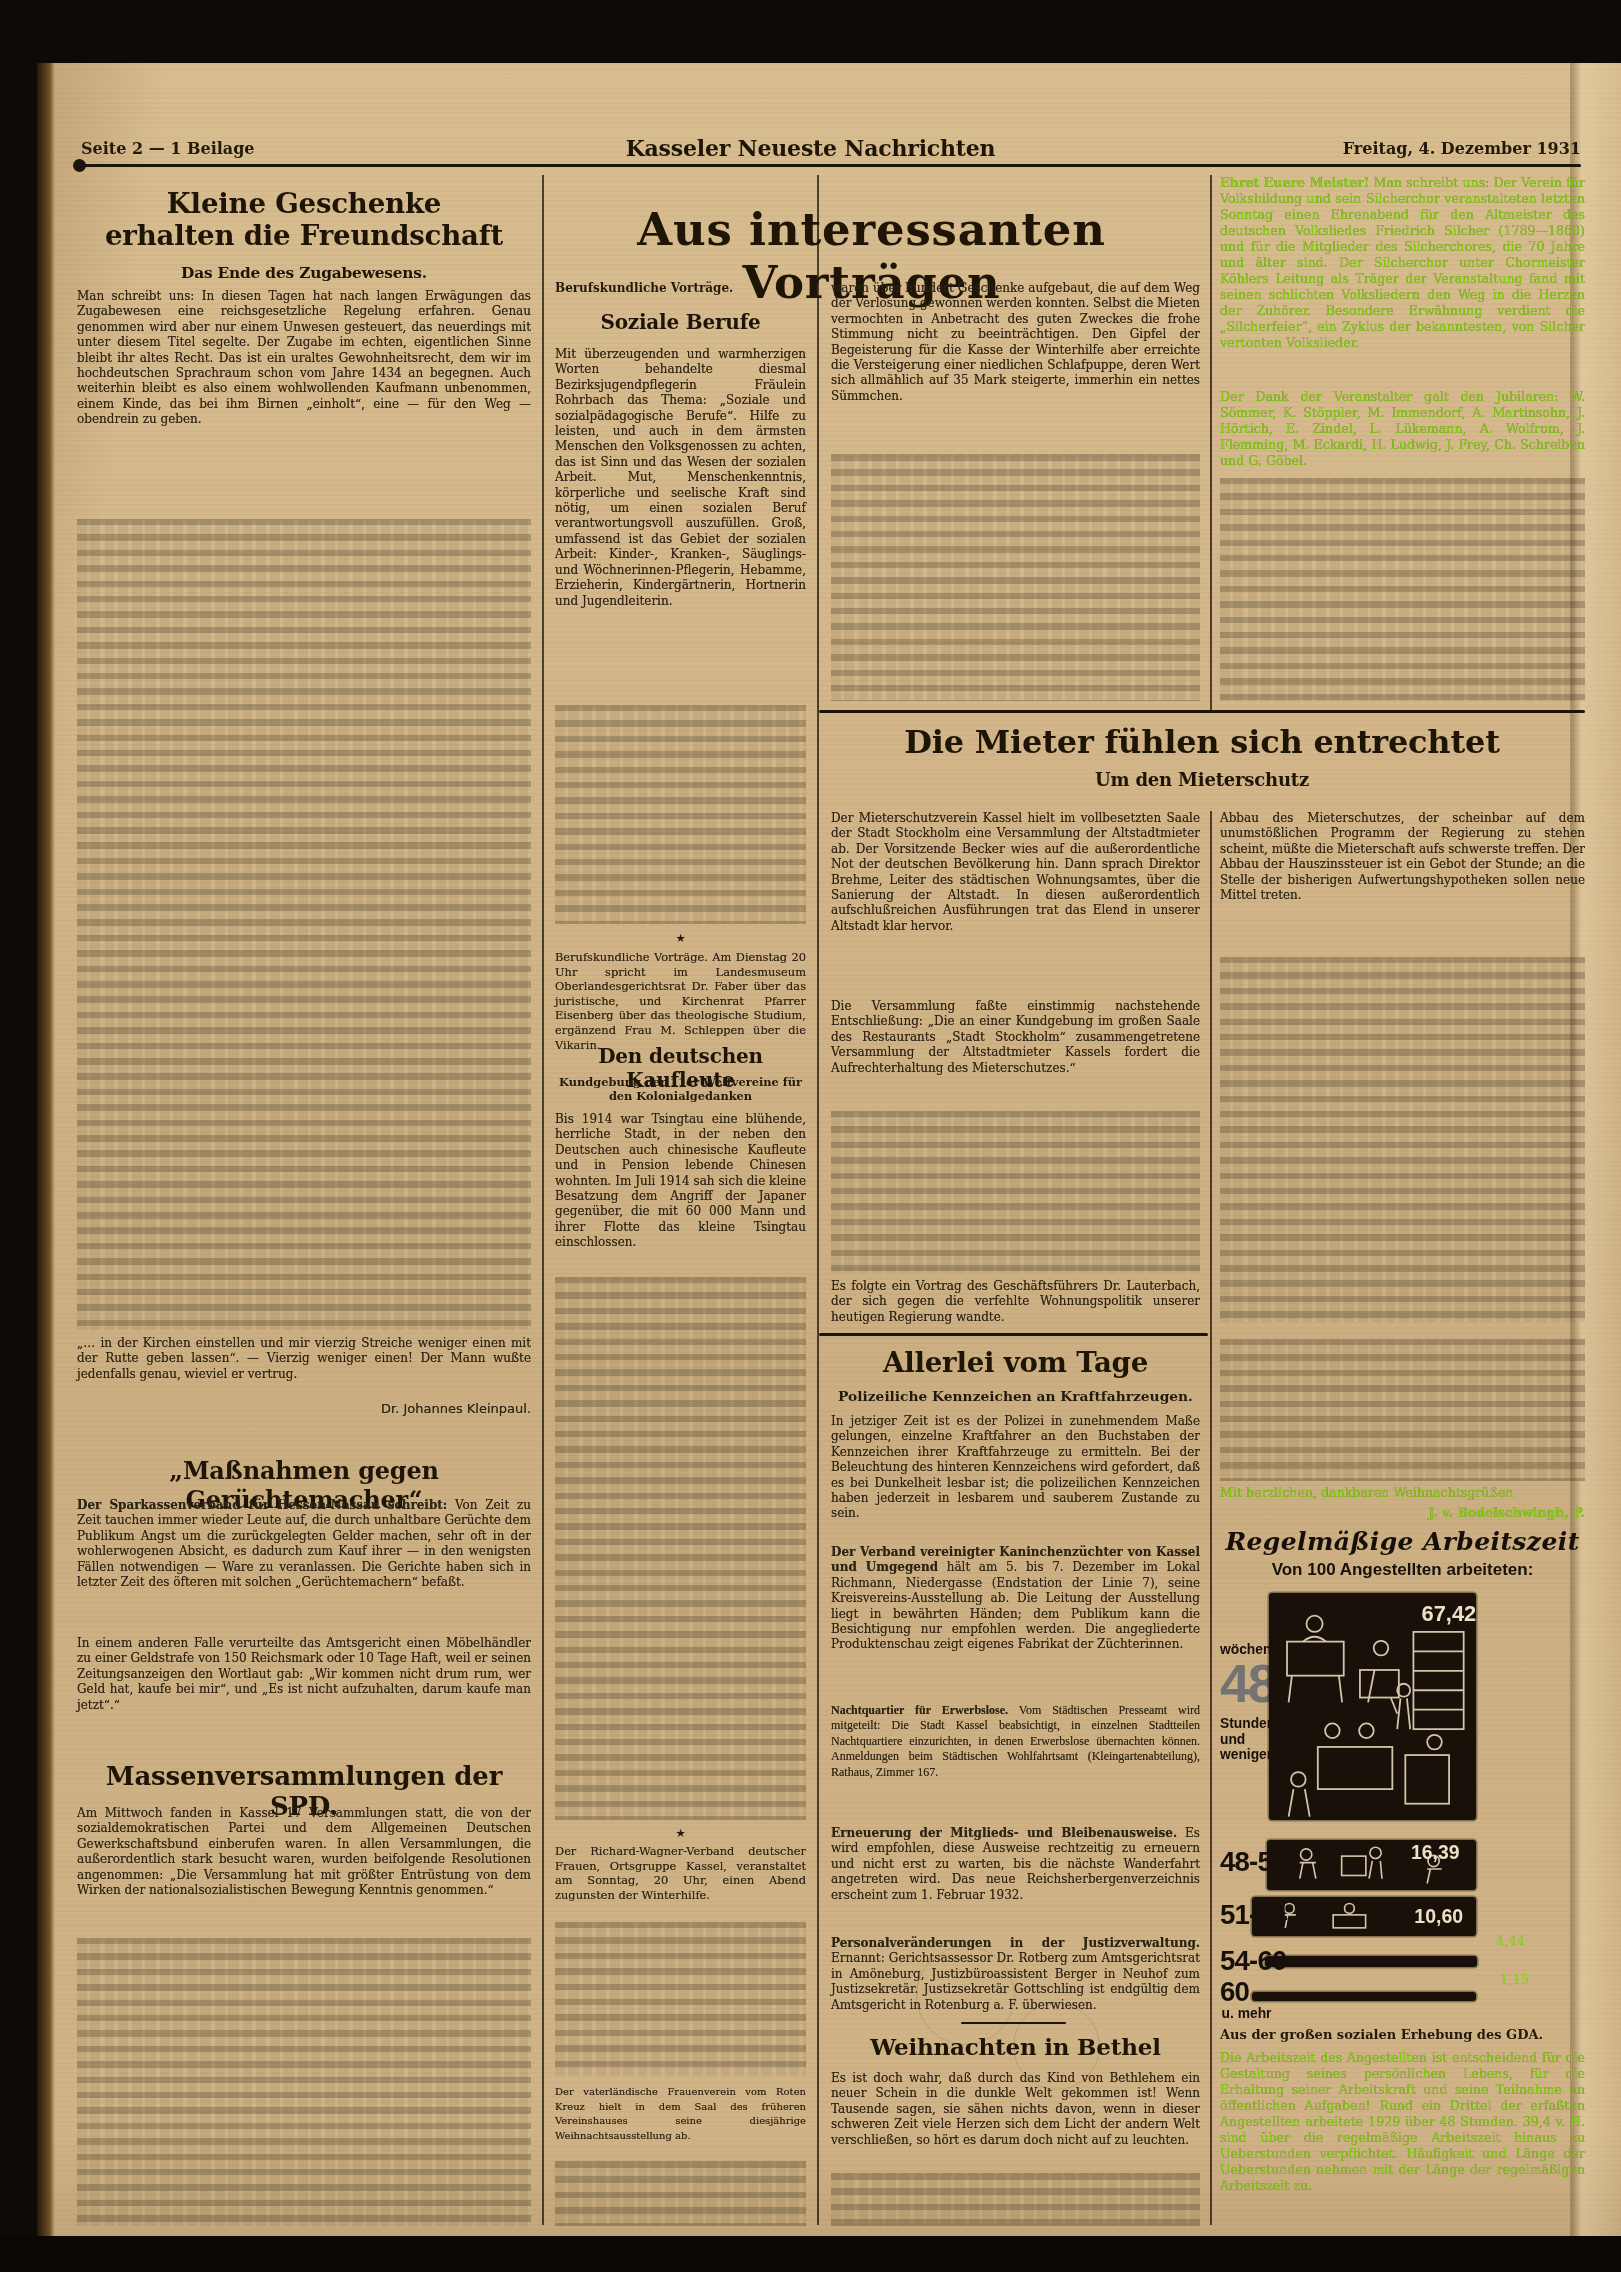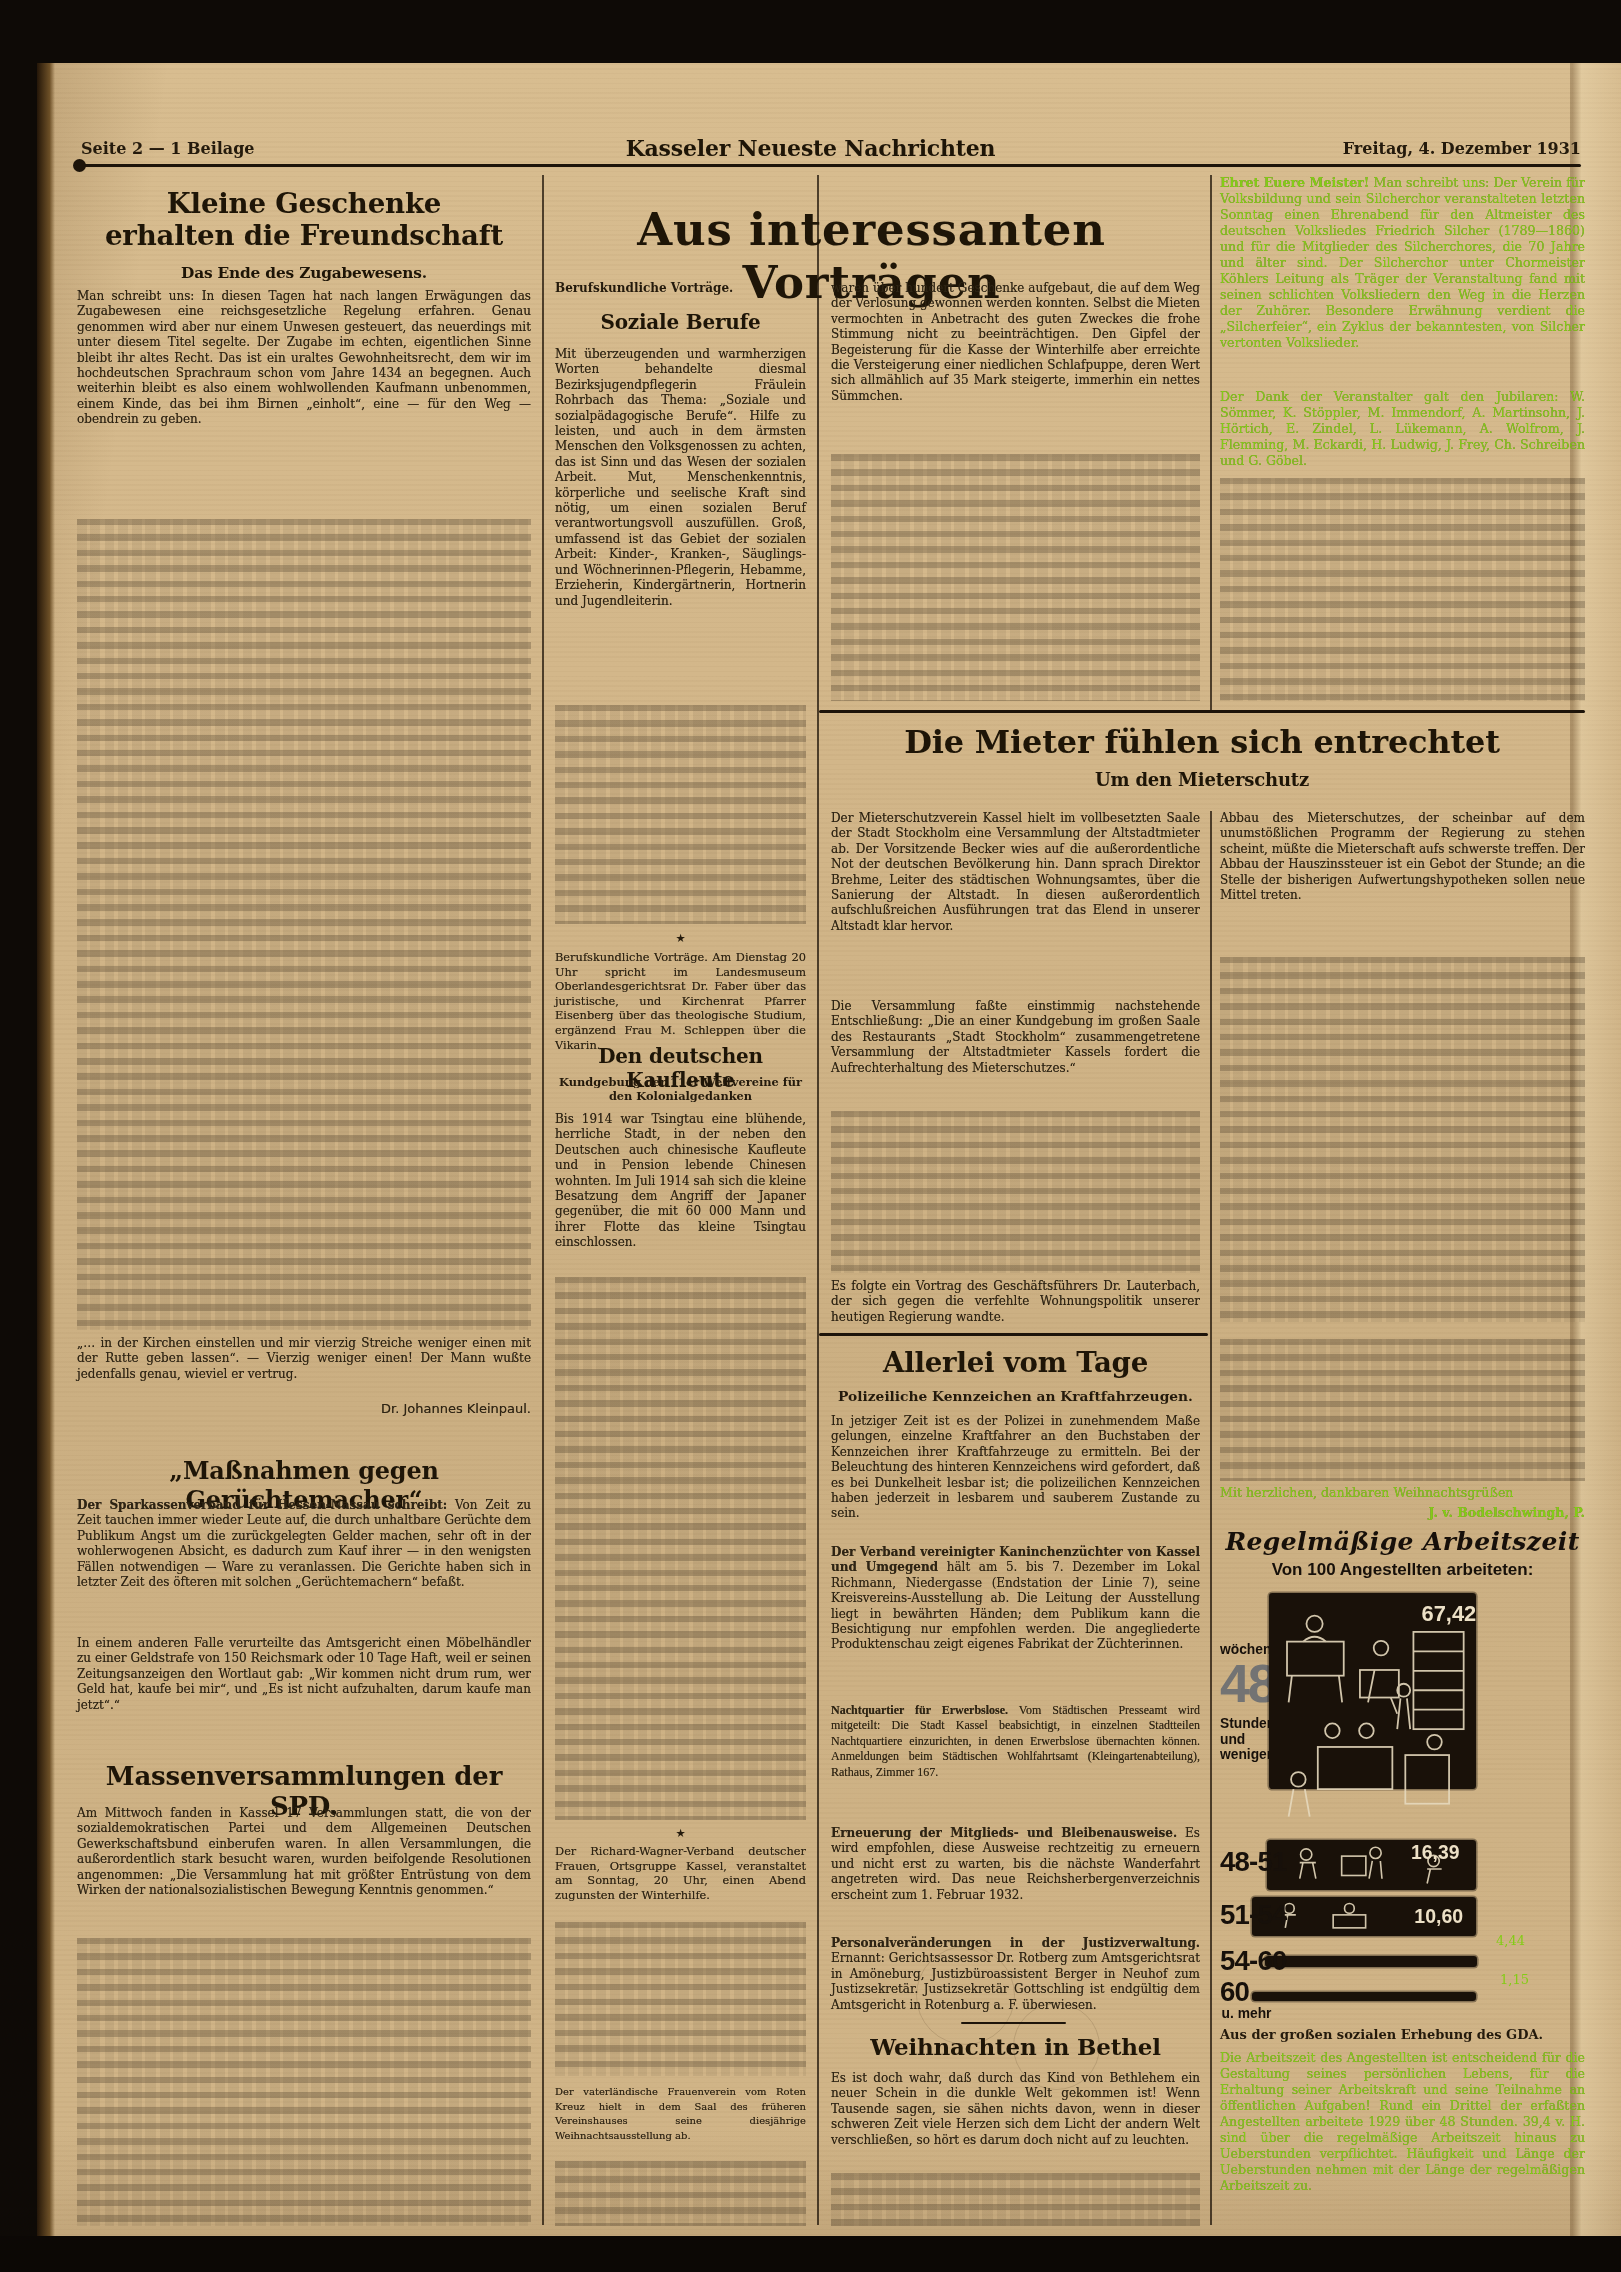--- a/index.html
+++ b/index.html
@@ -150,21 +150,21 @@
 
 <div class="abs" style="left:1220px;top:1528px;width:365px;height:486px;">
   <div class="abs ad-title" style="left:0;top:0;width:365px;">Regelmäßige Arbeitszeit</div>
   <div class="abs ad-sub" style="left:0;top:32px;width:365px;">Von 100 Angestellten arbeiteten:</div>
 
   <div class="abs ad-small" style="left:0;top:114px;width:57px;">wöchentl</div>
   <div class="abs" style="left:0;top:128px;width:65px;font:bold 54px/54px 'Liberation Sans',sans-serif;color:#737373;letter-spacing:-2.4px;">48</div>
   <div class="abs ad-small" style="left:0;top:188px;width:65px;">Stunden</div>
   <div class="abs ad-small" style="left:0;top:204px;width:73px;">und weniger</div>
 
-  <div class="abs ad-block" style="left:49px;top:65px;width:207px;height:196px;">
+  <div class="abs ad-block" style="left:49px;top:65px;width:207px;height:227px;">
     <svg width="207" height="235" viewBox="0 0 255 290">
       <g stroke="#e6d9bd" stroke-width="2.2" fill="none" opacity=".9">
         <rect x="22" y="60" width="70" height="42"></rect>
         <line x1="28" y1="102" x2="24" y2="135"></line>
           <line x1="86" y1="102" x2="90" y2="135"></line>
         <circle cx="56" cy="38" r="10"></circle>
           <path d="M42 60 q14 -12 28 0"></path>
         <rect x="112" y="95" width="48" height="34"></rect>
           <circle cx="138" cy="68" r="9"></circle>
         <path d="M130 95 l-8 40 M150 129 l8 20"></path>

